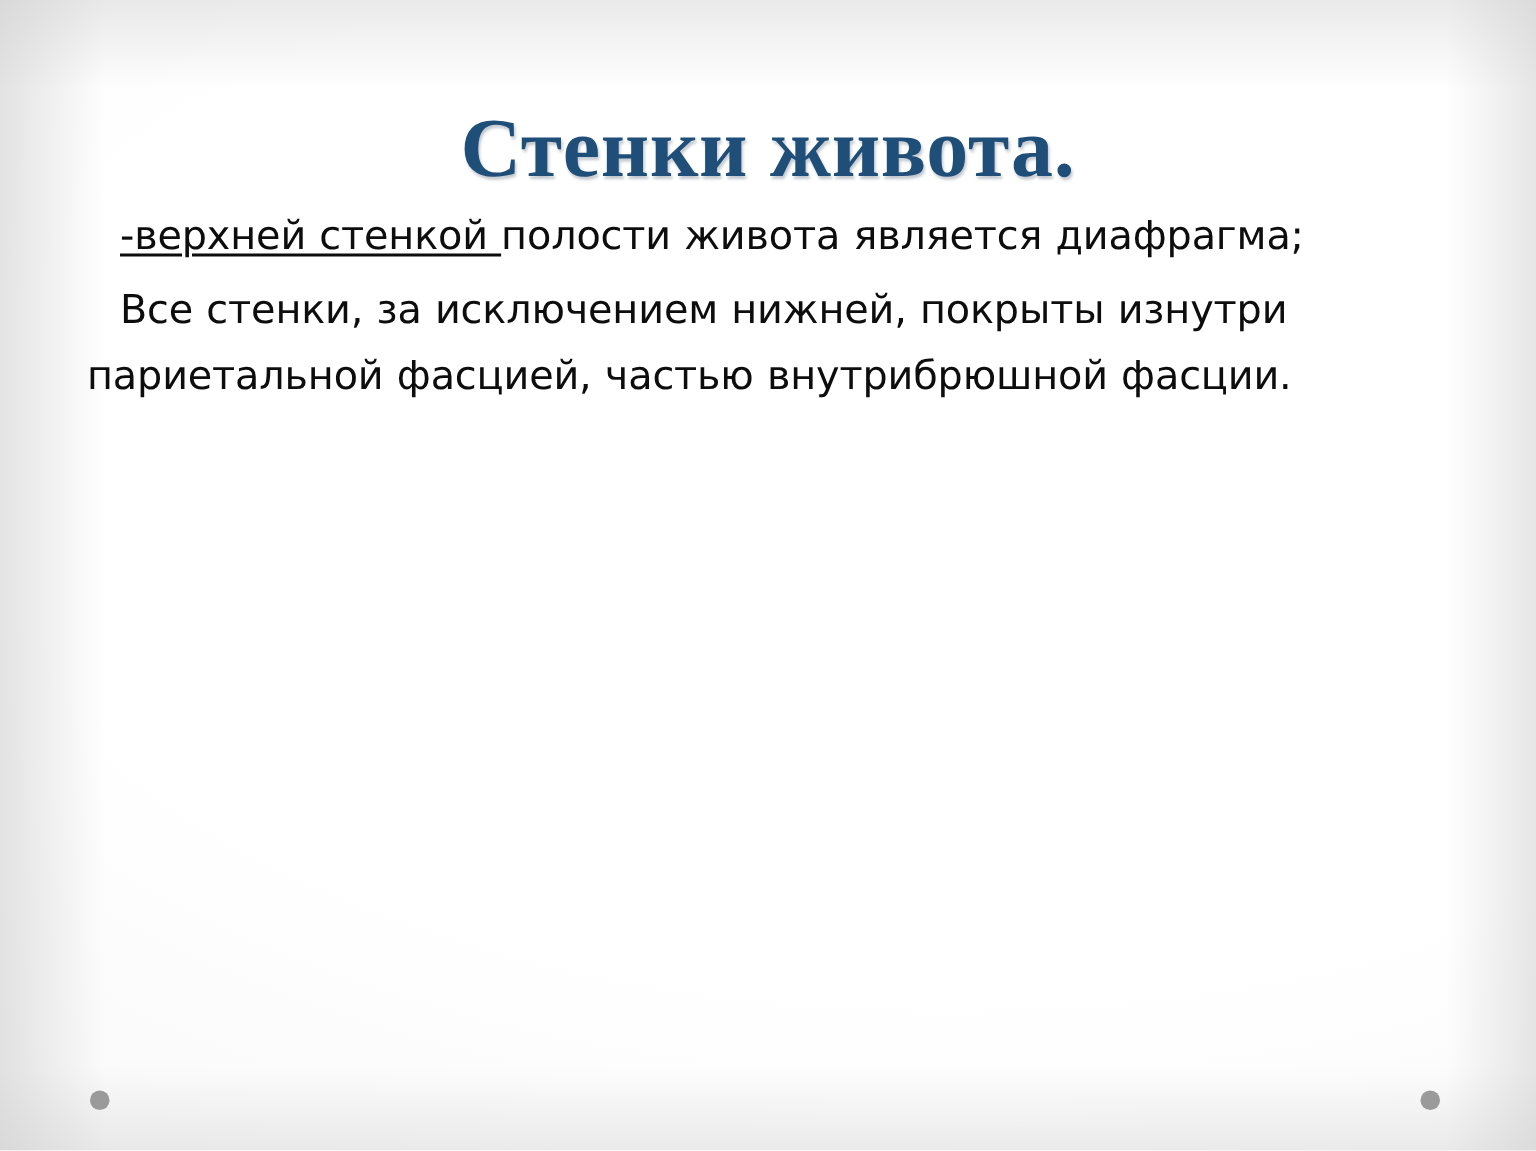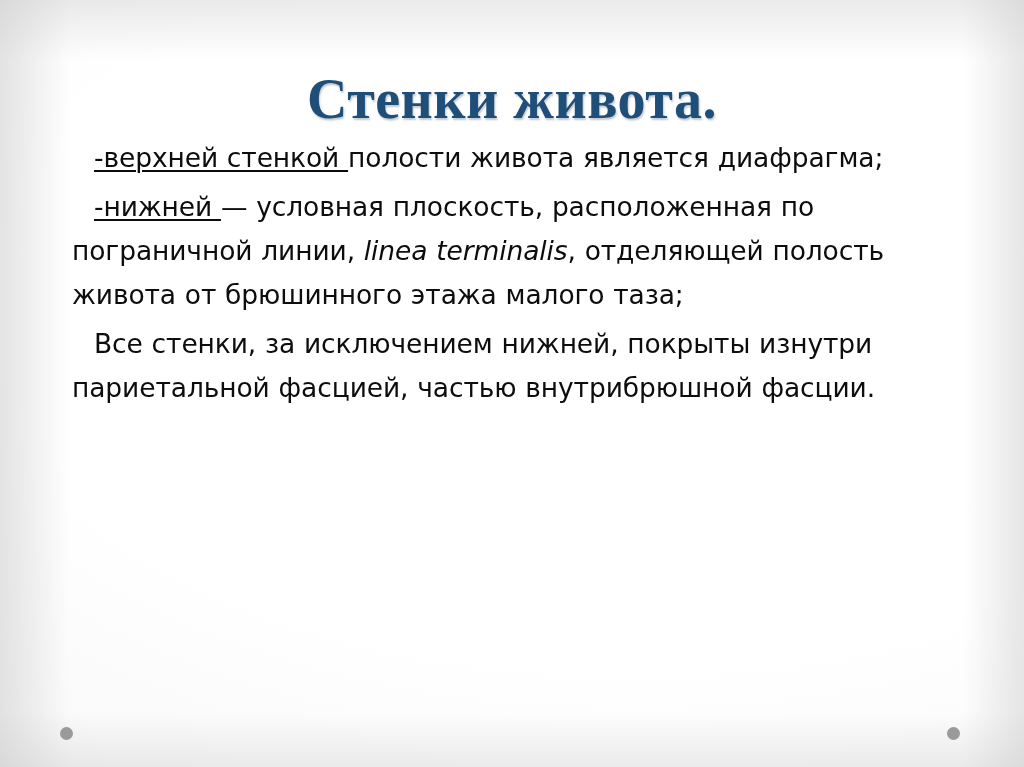--- a/index.html
+++ b/index.html
@@ -64,21 +64,21 @@
   
   .body-block {
     position: absolute;
     left: 58px;
     top: 136px;
     width: 920px;
     z-index: 3;
   }
 
   .para {
-    margin: 0 0 5px 14px;
+    margin: 0 0 5px 0;
     padding: 0;
     font-family: "DejaVu Sans", "Liberation Sans", sans-serif;
     font-size: 26.5px;
     line-height: 44px;
     color: #0d0d0d;
     font-weight: 400;
     text-indent: 22px;
     letter-spacing: -0.1px;
     word-spacing: 0.5px;
   }
@@ -111,23 +111,20 @@
 <div class="slide">
 
   <h1 class="title">Стенки живота.</h1>
 
   <div class="body-block">
 
     <p class="para">
       <span class="u">-верхней стенкой </span><span>полости живота является диафрагма;</span>
     </p>
 
-    <p class="para">
-      <span class="u">-нижней </span><span>— условная плоскость, расположенная по пограничной линии, </span><span class="lat">linea terminalis</span><span>, отделяющей полость живота от брюшинного этажа малого таза;</span>
-    </p>
 
 
 
     <p class="para tight">Все стенки, за исключением нижней, покрыты изнутри париетальной фасцией, частью внутрибрюшной фасции.</p>
 
   </div>
 
   <span class="dot dot-left"></span>
   <span class="dot dot-right"></span>
 

